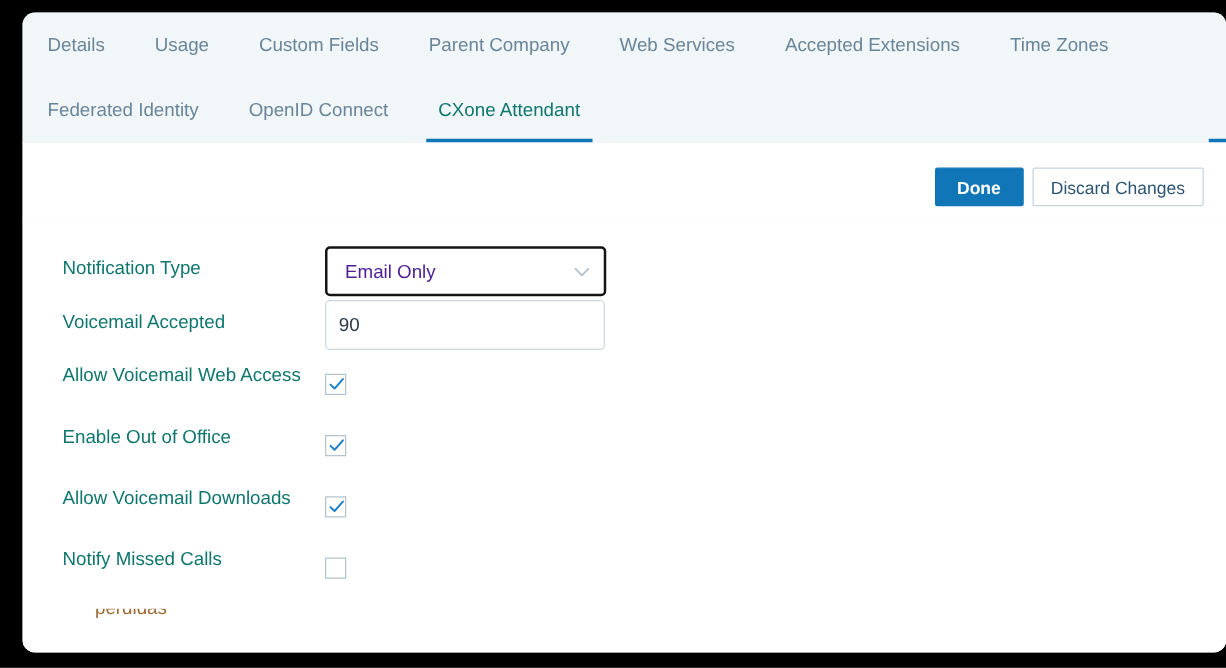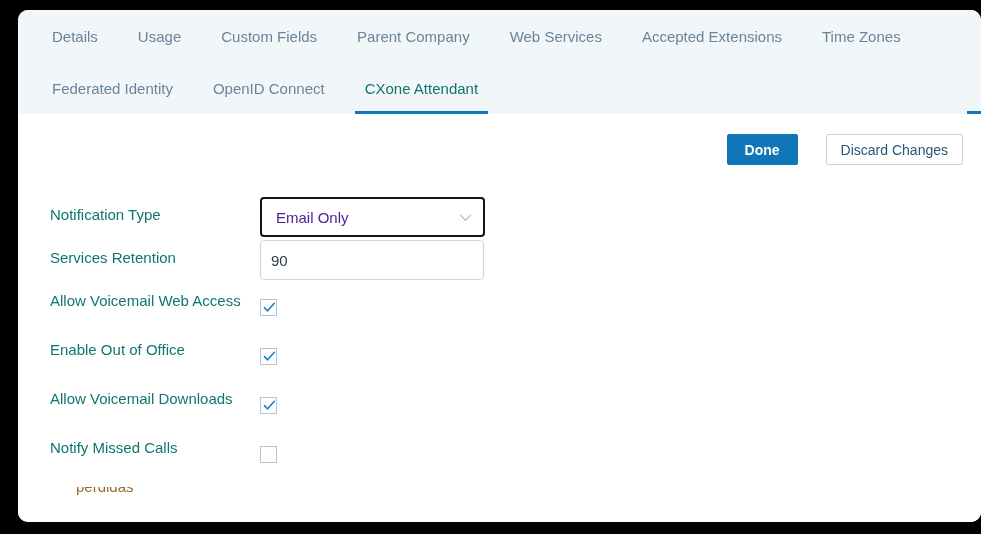--- a/index.html
+++ b/index.html
@@ -45,21 +45,20 @@
     background: #f1f6f9;
     border-bottom: 1px solid #dfe7ec;
   }
   .tabrow {
     position: absolute;
     left: 0;
     right: 0;
     height: 52px;
     display: flex;
     align-items: center;
-    padding-left: 14px;
     box-sizing: border-box;
   }
   .tabrow.row1 { top: 0; }
   .tabrow.row2 { top: 52px; }
 
   .tab {
     position: relative;
     height: 52px;
     display: flex;
     align-items: center;
@@ -100,21 +99,21 @@
     top: 104px;
     height: 61px;
     background: #ffffff;
     border-bottom: 1px solid #e3e9ee;
   }
   .actions {
     position: absolute;
     right: 18px;
     top: 20px;
     display: flex;
-    gap: 28px;
+    gap: 7px;
     align-items: center;
   }
   .btn {
     font-family: "Liberation Sans", sans-serif;
     font-size: 14px;
     height: 31px;
     padding: 0 17px;
     border-radius: 2px;
     box-sizing: border-box;
     display: inline-flex;
@@ -298,21 +297,21 @@
           <div class="select-box">
             <span class="select-value">Email Only</span>
             <svg class="chevron" viewBox="0 0 16 16">
               <path d="M2.5 5.5 L8 11 L13.5 5.5" fill="none" stroke="#adc0cd" stroke-width="1.4" stroke-linecap="round" stroke-linejoin="round"></path>
             </svg>
           </div>
         </div>
       </div>
 
       <div class="field" style="top:65px">
-        <div class="field-label" style="top:9px">Services Retention</div>
+        <div class="field-label" style="top:9px">Voicemail Accepted</div>
         <div class="field-control" style="top:0px">
           <div class="text-input" title="">90</div>
         </div>
       </div>
 
       <div class="field" style="top:117px">
         <div class="field-label" style="top:0px">Allow Voicemail Web Access</div>
         <div class="field-control" style="top:7px">
           <div class="checkbox">
             <svg viewBox="0 0 14 14">

